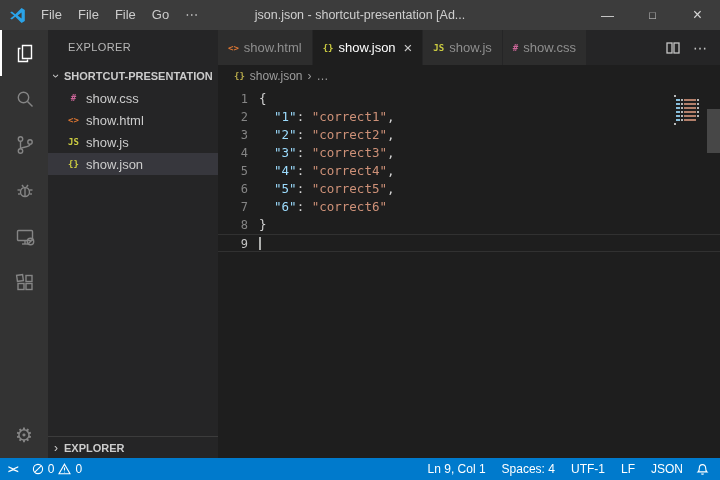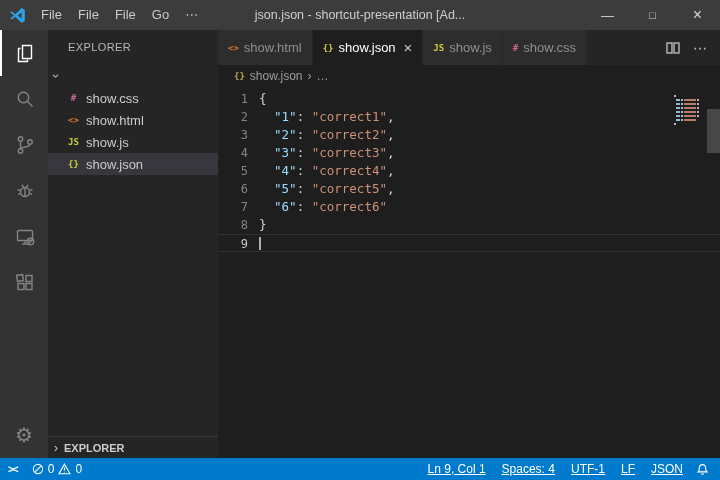--- a/index.html
+++ b/index.html
@@ -73,21 +73,21 @@
   .mm-line { height:2px; margin-bottom:2px; line-height:0; white-space:nowrap; }
   .mm-tok { display:inline-block; height:2px; margin-right:1px; background:currentColor; opacity:.85; }
   .scrollbar-thumb { position:absolute; top:22px; right:0; width:13px; height:44px; background:rgba(121,121,121,.45); }
 
   
   .statusbar { flex:0 0 22px; background:#007acc; color:#ffffff; display:flex; align-items:center; font-size:12px; }
   .sb-left { display:flex; align-items:center; height:100%; }
   .remote-indicator { padding:0 8px; height:100%; display:flex; align-items:center; font-weight:700; font-size:10px; letter-spacing:-1px; cursor:pointer; }
   .problems { display:flex; align-items:center; gap:4px; padding:0 6px; height:100%; cursor:pointer; }
   .problems svg { stroke:#ffffff; fill:none; stroke-width:1.1; display:block; }
-  .sb-right { margin-left:auto; display:flex; align-items:center; height:100%;text-decoration:underline; }
+  .sb-right { margin-left:auto; display:flex; align-items:center; height:100%; }
   .status-item { padding:0 8px; height:100%; display:flex; align-items:center; cursor:pointer; white-space:nowrap; }
   .bell { padding:0 11px 0 5px; height:100%; display:flex; align-items:center; cursor:pointer; }
   .bell svg { stroke:#ffffff; fill:none; stroke-width:1.2; display:block; }
 </style>
 </head>
 <body>
 
 <div class="window">
 
   <div class="titlebar">
@@ -164,20 +164,21 @@
       </div>
       <div class="ab-gear">
         <span>⚙</span>
       </div>
     </div>
 
     <div class="sidebar">
       <div class="sidebar-title">EXPLORER</div>
       <div class="section-header">
         <span class="chev down">›</span>
+        <span>SHORTCUT-PRESENTATION</span>
       </div>
       <div class="file-list" id="file-list">
           <div class="file-row">
             <span class="file-icon" style="color: rgb(204, 102, 153);">#</span>
             <span class="file-name">show.css</span>
           </div>
           <div class="file-row">
             <span class="file-icon" style="color: rgb(227, 121, 51);">&lt;&gt;</span>
             <span class="file-name">show.html</span>
           </div>

